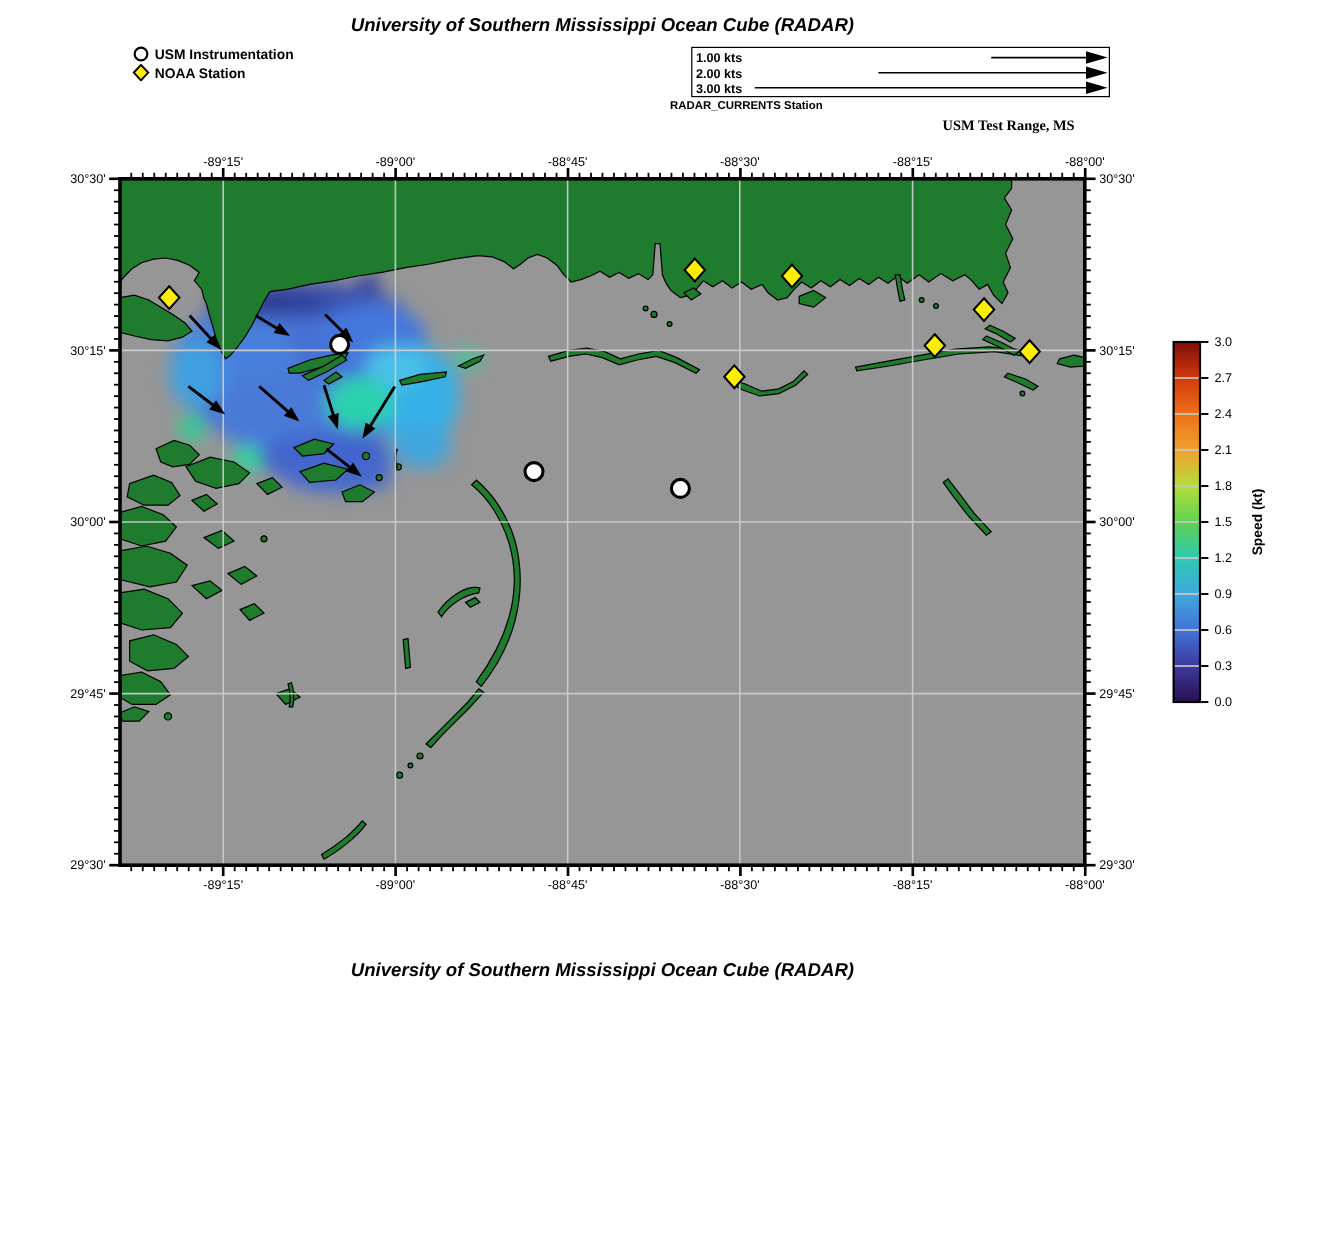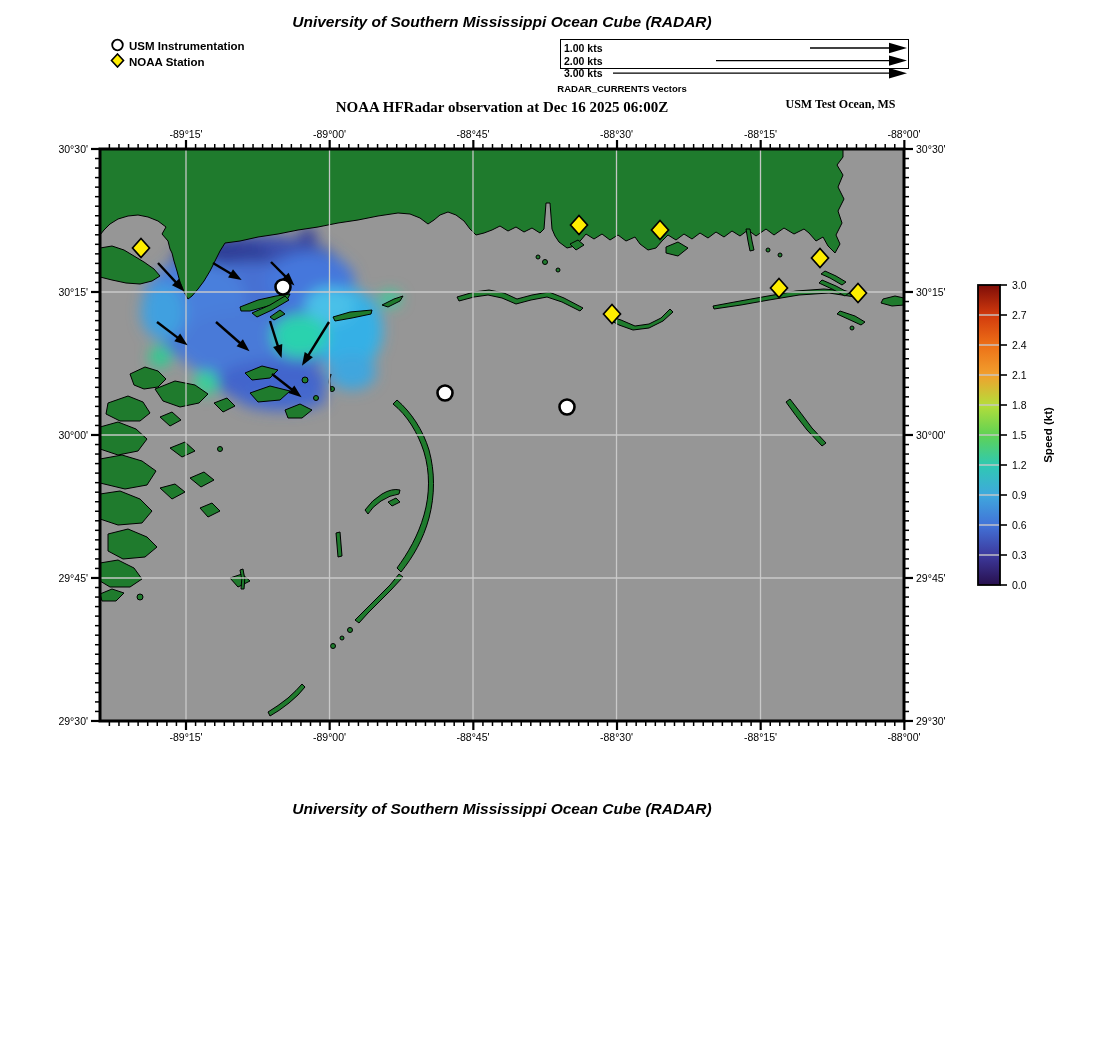--- a/index.html
+++ b/index.html
@@ -9,21 +9,21 @@
   .title{font-weight:bold;font-size:15.5px;color:#000;text-align:center;width:1004px;left:0;font-style:italic;}
   #top-title{top:13px;}
   #bottom-title{top:800px;}
   #subtitle{top:99px;left:0;width:1004px;text-align:center;
             font-family:"Liberation Serif",serif;font-weight:bold;font-size:15px;color:#000;}
   #range-label{top:97px;left:768px;width:145px;text-align:center;
                font-family:"Liberation Serif",serif;font-weight:bold;font-size:12px;color:#000;}
   #legend{top:36px;left:110px;}
   .legrow{display:flex;align-items:flex-end;height:16px;}
   .legrow span{font-weight:bold;font-size:11.5px;color:#000;margin-left:4px;}
-  #scalebox{top:39px;left:560px;width:349px;height:30px;border:1.5px solid #000;box-sizing:border-box;}
+  #scalebox{top:39px;left:576px;width:349px;height:42px;border:1.5px solid #000;box-sizing:border-box;}
   #radar-caption{top:83px;left:522px;width:200px;text-align:center;font-weight:bold;font-size:9.5px;color:#000;}
   svg text{font-family:"Liberation Sans",sans-serif;fill:#000;}
   .ticklab{font-size:10.5px;}
   .cblab{font-size:10.5px;}
   .grid{stroke:#cccccc;stroke-width:1.3;opacity:0.95;}
   .tk{stroke:#000;stroke-width:1.5;}
   .tkM{stroke:#000;stroke-width:2.2;}
   .land{fill:#1f7b2d;stroke:#000;stroke-width:1;}
   .vshaft{stroke:#000;stroke-width:2.4;}
   .scaleline{stroke:#000;stroke-width:1.3;}
@@ -57,24 +57,23 @@
         <line x1="249" y1="8" x2="330" y2="8" class="scaleline"></line>
         <polygon points="346,8 328,2.8 328,13.2" fill="#000"></polygon>
         <text x="3" y="24.6" class="sclab">2.00 kts</text>
         <line x1="155" y1="20.6" x2="330" y2="20.6" class="scaleline"></line>
         <polygon points="346,20.6 328,15.400000000000002 328,25.8" fill="#000"></polygon>
         <text x="3" y="37.2" class="sclab">3.00 kts</text>
         <line x1="52" y1="33.2" x2="330" y2="33.2" class="scaleline"></line>
         <polygon points="346,33.2 328,28.000000000000004 328,38.400000000000006" fill="#000"></polygon>
       </svg>
   </div>
-  <div class="abs" id="radar-caption">RADAR_CURRENTS Vectors</div>
-
-  <div class="abs" id="subtitle">NOAA HFRadar observation at Dec 16 2025 06:00Z</div>
-  <div class="abs" id="range-label">USM Test Ocean, MS</div>
+  <div class="abs" id="radar-caption">RADAR_CURRENTS Station</div>
+
+  <div class="abs" id="range-label">USM Test Range, MS</div>
 
   <svg class="abs" id="mainsvg" width="1100" height="1050" style="left:0;top:0;">
     <defs>
       <clipPath id="mapClip">
           <rect x="0" y="0" width="804" height="572"></rect>
         </clipPath>
       <filter id="blobBlur" x="-30%" y="-30%" width="160%" height="160%">
         <feGaussianBlur stdDeviation="7"></feGaussianBlur>
       </filter>
       <linearGradient id="cbgrad" x1="0" y1="1" x2="0" y2="0">

